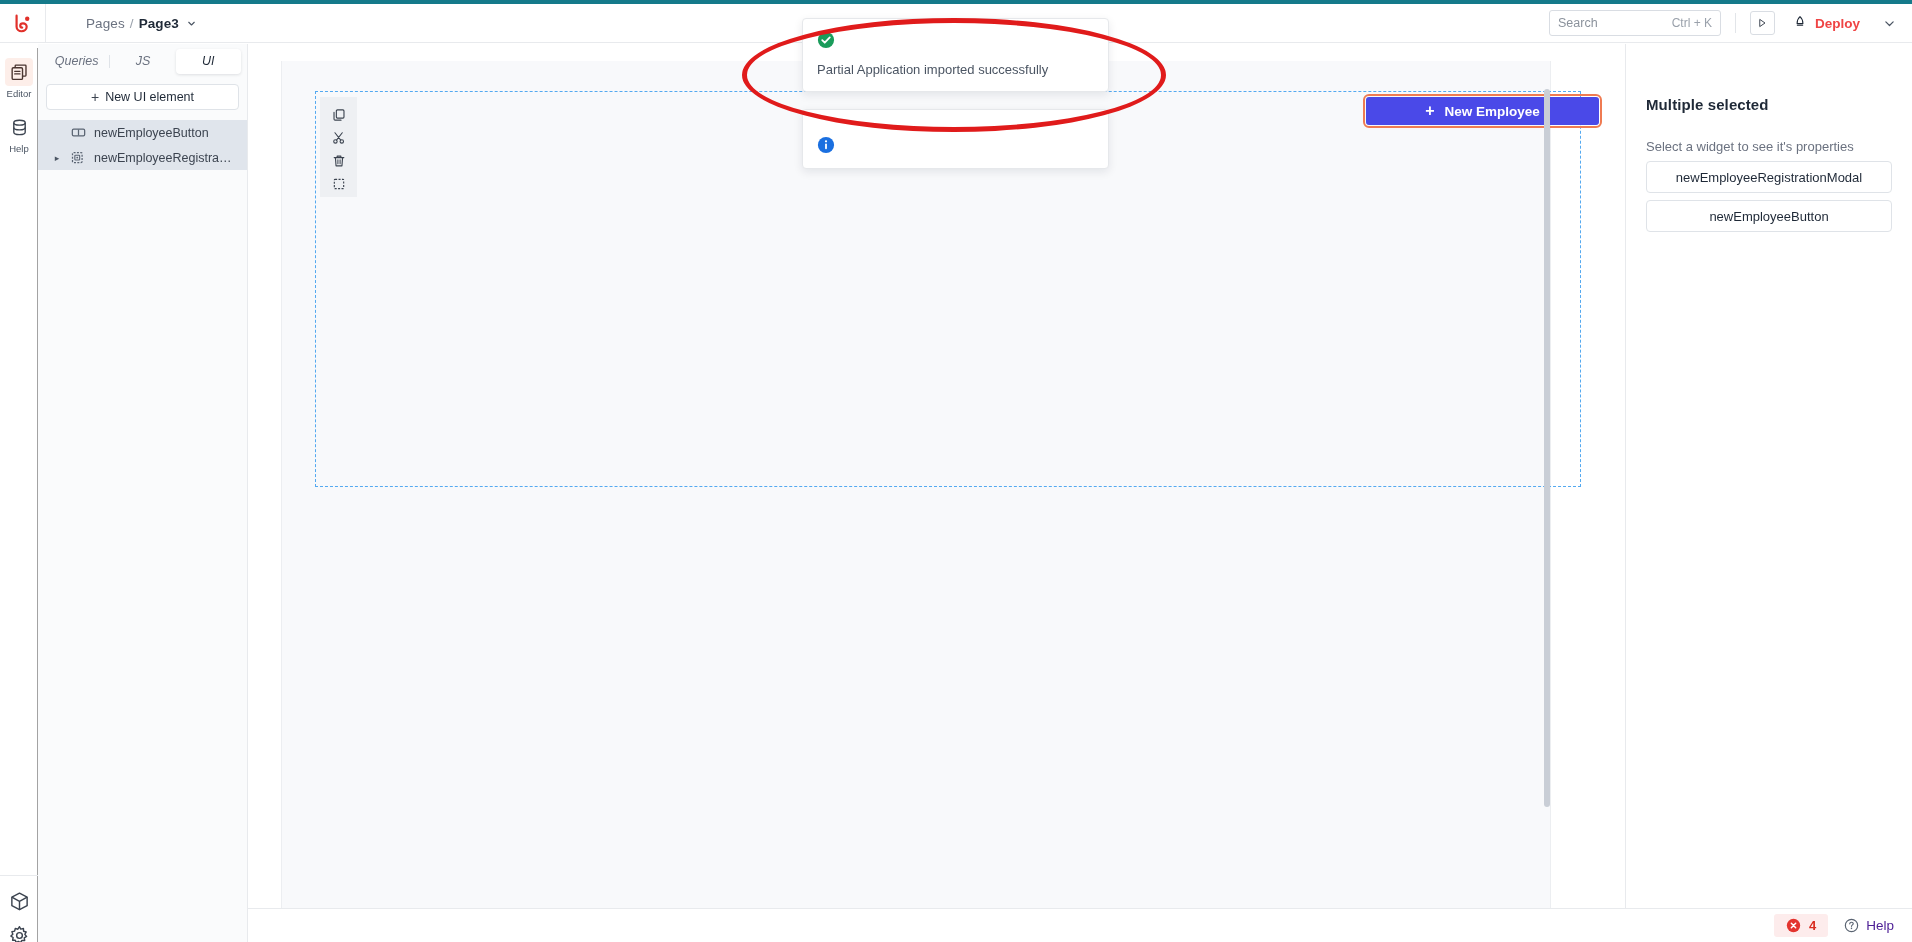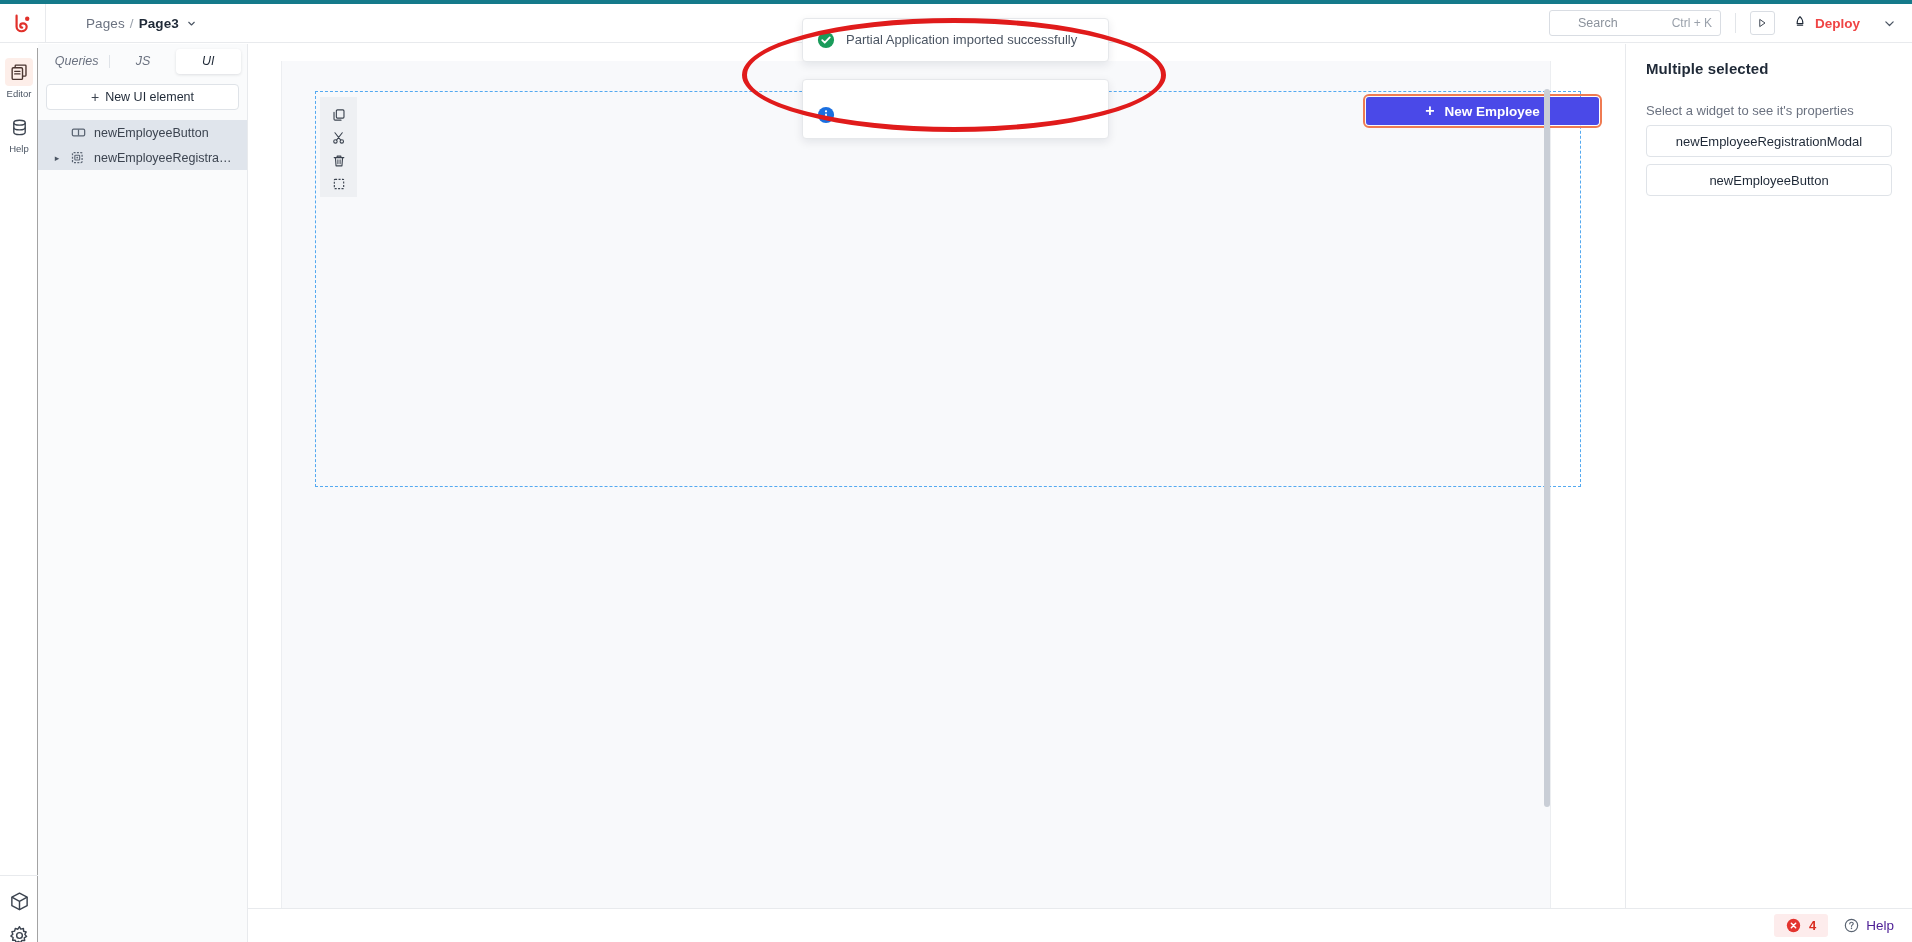--- a/index.html
+++ b/index.html
@@ -57,21 +57,21 @@
   .topbar-right {
     margin-left: auto; display: flex; align-items: center;
     gap: 0; padding-right: 14px; height: 39px;
   }
   .search-box {
     width: 172px; height: 26px;
     border: 1px solid #d9dde3; border-radius: 3px;
     display: flex; align-items: center; padding: 0 8px;
     background: #fff;
   }
-  .search-ph { font-size: 12.5px; color: #8b929c; flex: 1; margin-left: 20px; }
+  .search-ph { font-size: 12.5px; color: #8b929c; flex: 1; }
   .search-kbd { font-size: 12px; color: #9aa1ab; }
   .tb-divider { width: 1px; height: 20px; background: #e2e5e9; margin: 0 14px; }
   .play-btn {
     width: 25px; height: 24px; border: 1px solid #d9dde3; border-radius: 3px;
     display: flex; align-items: center; justify-content: center;
     background: #fff;
   }
   .deploy-btn {
     display: flex; align-items: center; gap: 7px;
     margin-left: 15px; font-size: 13.5px; color: #ef4444; font-weight: 600;
@@ -191,39 +191,40 @@
   .toast-stack {
     position: absolute; top: 18px; left: 802px;
     width: 307px; display: flex; flex-direction: column; gap: 17px;
     z-index: 60;
   }
   .toast {
     background: #ffffff; border: 1px solid #e6e8eb; border-radius: 4px;
     box-shadow: 0 3px 10px rgba(16,24,40,.09);
     display: flex; align-items: flex-start; gap: 11px;
     padding: 11px 14px 11px 14px;
+    flex-direction: column;
   }
   .toast-icon { width: 18px; height: 18px; flex: 0 0 18px; margin-top: 1px; }
   .toast-text { font-size: 13px; color: #4b5563; line-height: 1.55; }
 
   
   .annot-ellipse {
     position: absolute; left: 742px; top: 18px;
     width: 424px; height: 114px;
     border: 5px solid #e01b1b; border-radius: 50%;
     z-index: 70; pointer-events: none;
   }
 
   
   .proppanel {
     position: absolute; top: 44px; right: 0; width: 287px; height: 898px;
     background: #ffffff; border-left: 1px solid #e8eaed;
     padding: 16px 20px 0 20px;
   }
-  .pp-title { font-size: 15px; color: #1f2937; font-weight: 700; letter-spacing: .1px; }
+  .pp-title { font-size: 15px; color: #1f2937; font-weight: 700; letter-spacing: .1px; margin-top: 36px; }
   .pp-sub { margin-top: 26px; font-size: 13px; color: #6b7280; }
   .pp-chip {
     margin-top: 7px; height: 32px; border: 1px solid #dfe3e8;
     border-radius: 4px; background: #fff;
     display: flex; align-items: center; justify-content: center;
     font-size: 13px; color: #1f2937;
   }
 
   
   .statusbar {

